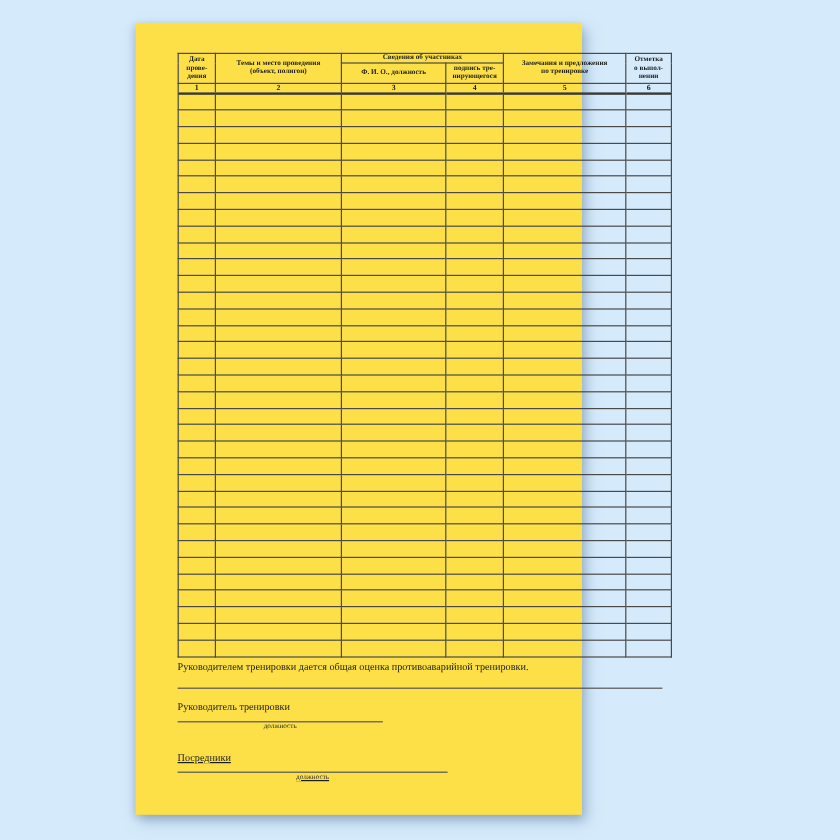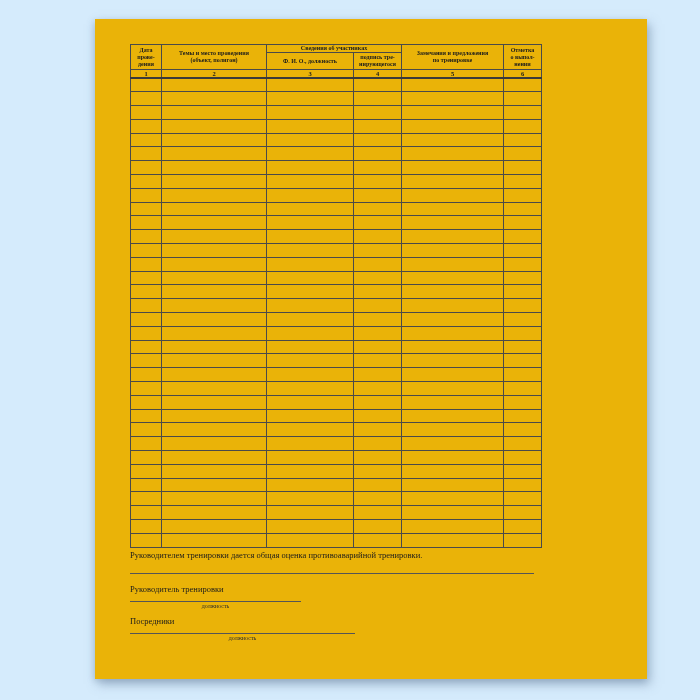--- a/index.html
+++ b/index.html
@@ -6,23 +6,23 @@
   html,body { width:700px; height:700px; }
   body {
     position:relative;
     background:#d5ebfc;
     overflow:hidden;
     font-family:"Liberation Serif","DejaVu Serif",serif;
     color:#1c1c1c;
   }
   .paper {
     position:absolute;
-    left:95px; top:19px;
-    width:552px; height:660px;
-    background:#eab308;
+    left:113px; top:19px;
+    width:372px; height:660px;
+    background:#fde047;
     box-shadow: 3px 5px 10px rgba(96,122,152,0.50), -2px 2px 6px rgba(96,122,152,0.22);
   }
   .content {
     position:absolute;
     left:35px; top:25px;
     width:411px;
   }
   table.form {
     border-collapse:collapse;
     table-layout:fixed;
@@ -68,21 +68,21 @@
     border-bottom:1px solid #555555;
   }
   .sig-row {
     display:flex;
     align-items:flex-start;
     font-size:8.5px;
     line-height:10px;
     flex-direction:column;
   }
   .sig-row.leader { margin-top:10px; }
-  .sig-row.mediators { margin-top:6px; }
+  .sig-row.mediators { margin-top:16px;text-decoration:underline; }
   .sig-label { white-space:nowrap; padding-right:4px; }
   .sig-field {
     display:inline-flex;
     flex-direction:column;
     align-items:center;
   }
   .sig-underline {
     display:block;
     height:8px;
     border-bottom:1px solid #555555;

